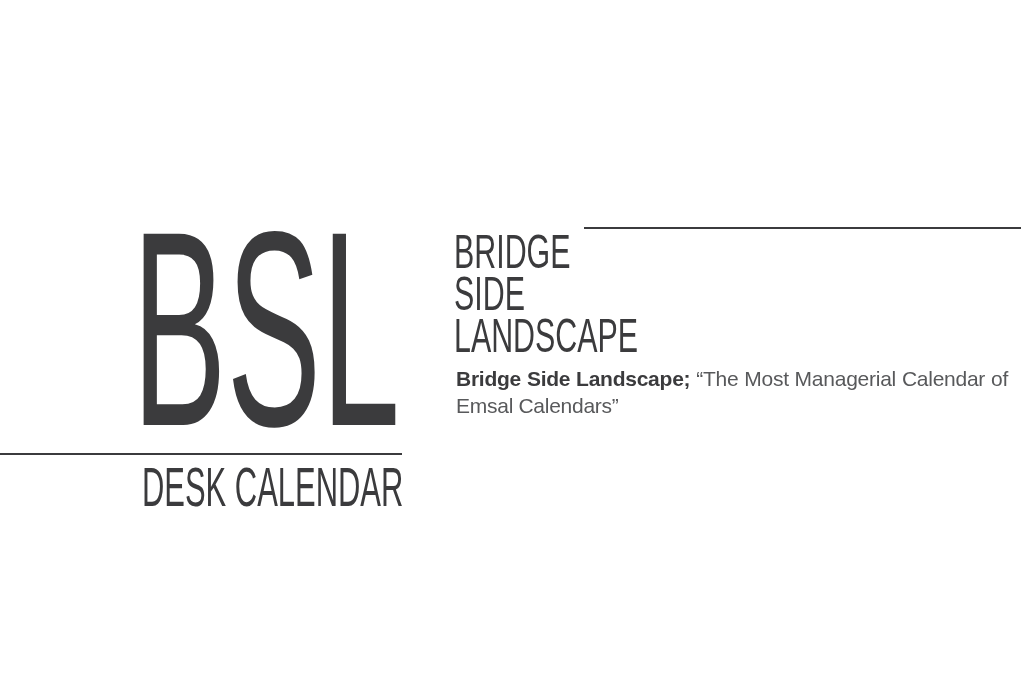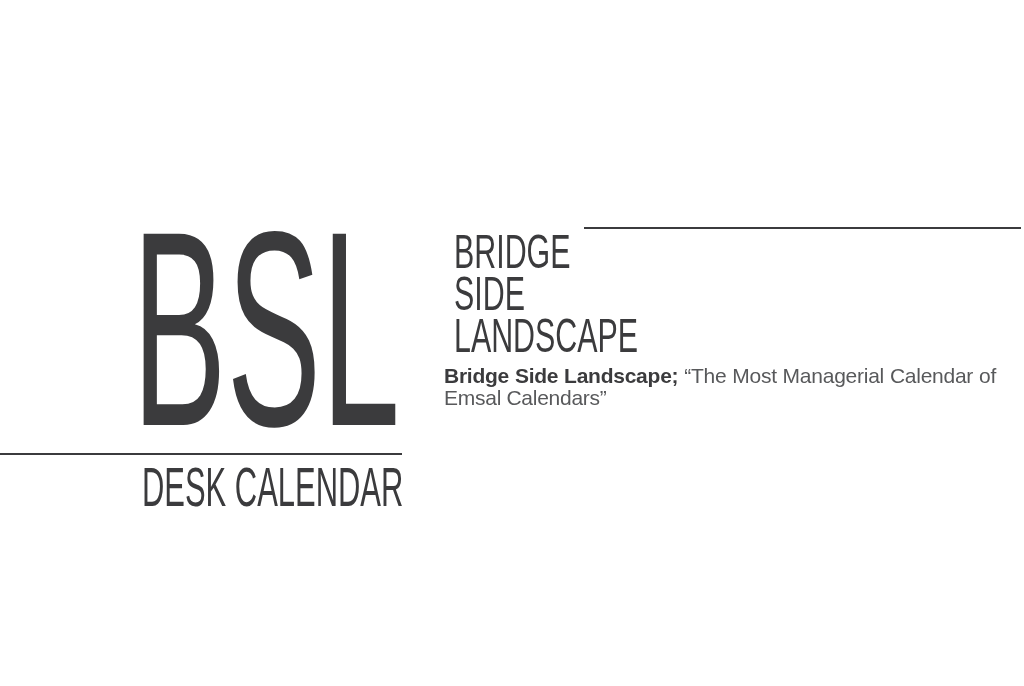--- a/index.html
+++ b/index.html
@@ -60,24 +60,24 @@
     font-size:48px;
     line-height:42px;
     font-weight:400;
     color:var(--ink);
     transform:scaleX(0.633);
     transform-origin:top left;
     white-space:nowrap;
   }
   .description{
     position:absolute;
-    left:444px;top:365px;
+    left:456px;top:365px;
     width:552px;
     font-size:21px;
-    line-height:22px;
+    line-height:27px;
     text-align:justify;
     word-spacing:-0.3px;
     color:var(--body-text);
   }
   .description p{margin:0;}
   .description .lead-para{letter-spacing:-0.25px;}
   .description strong{
     font-weight:700;
     color:var(--ink);
   }

